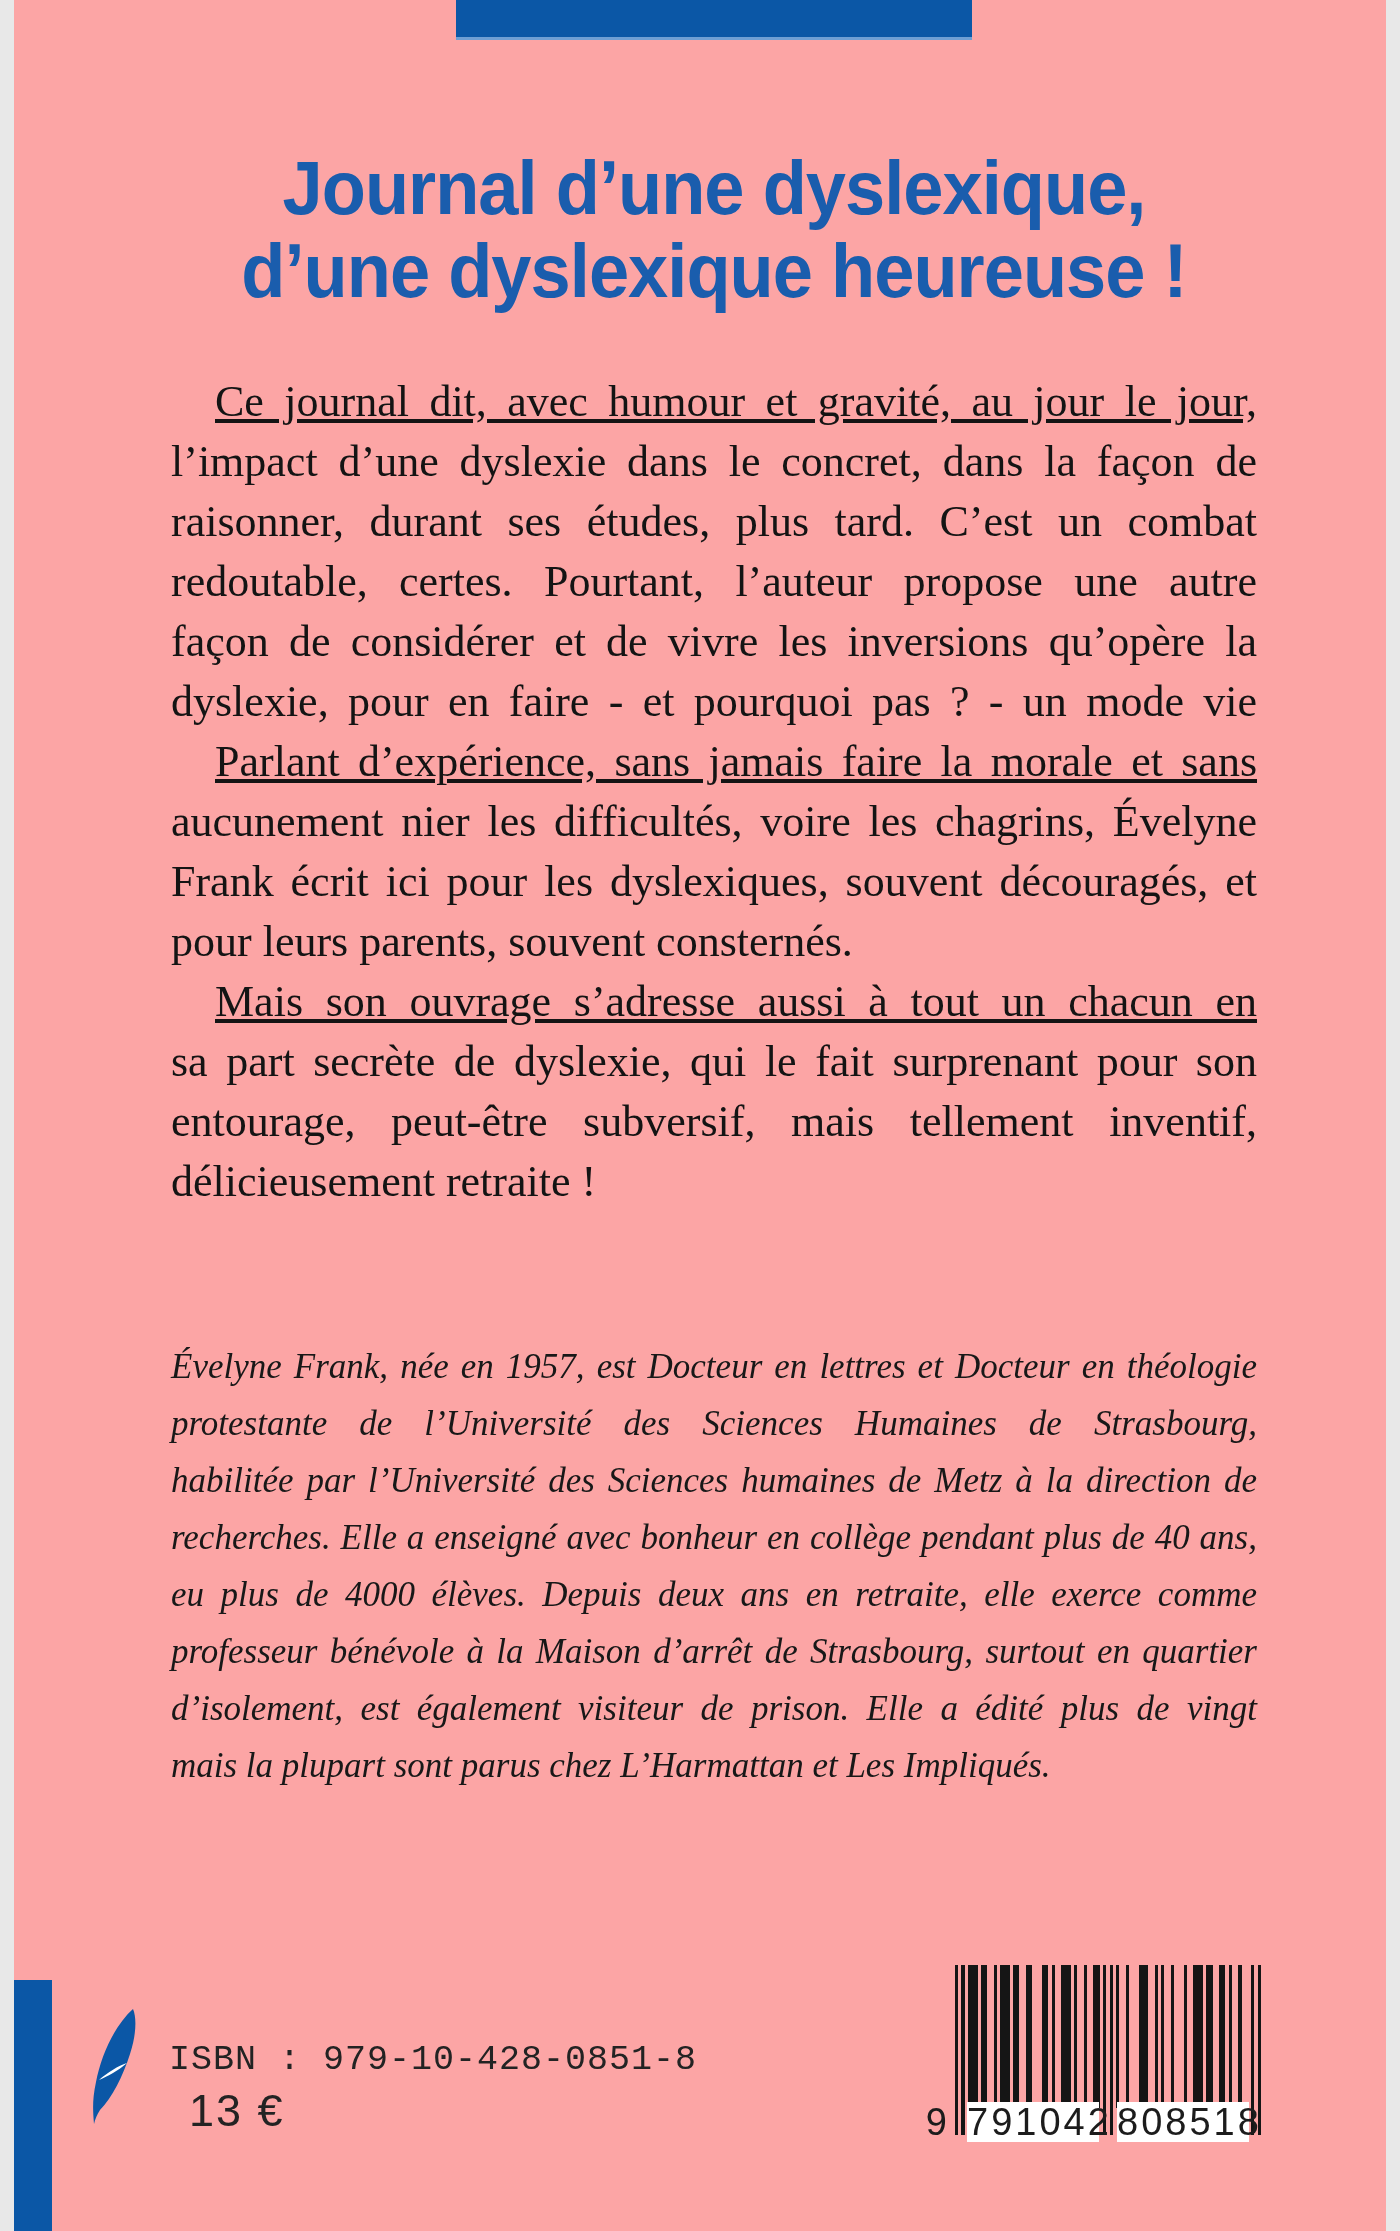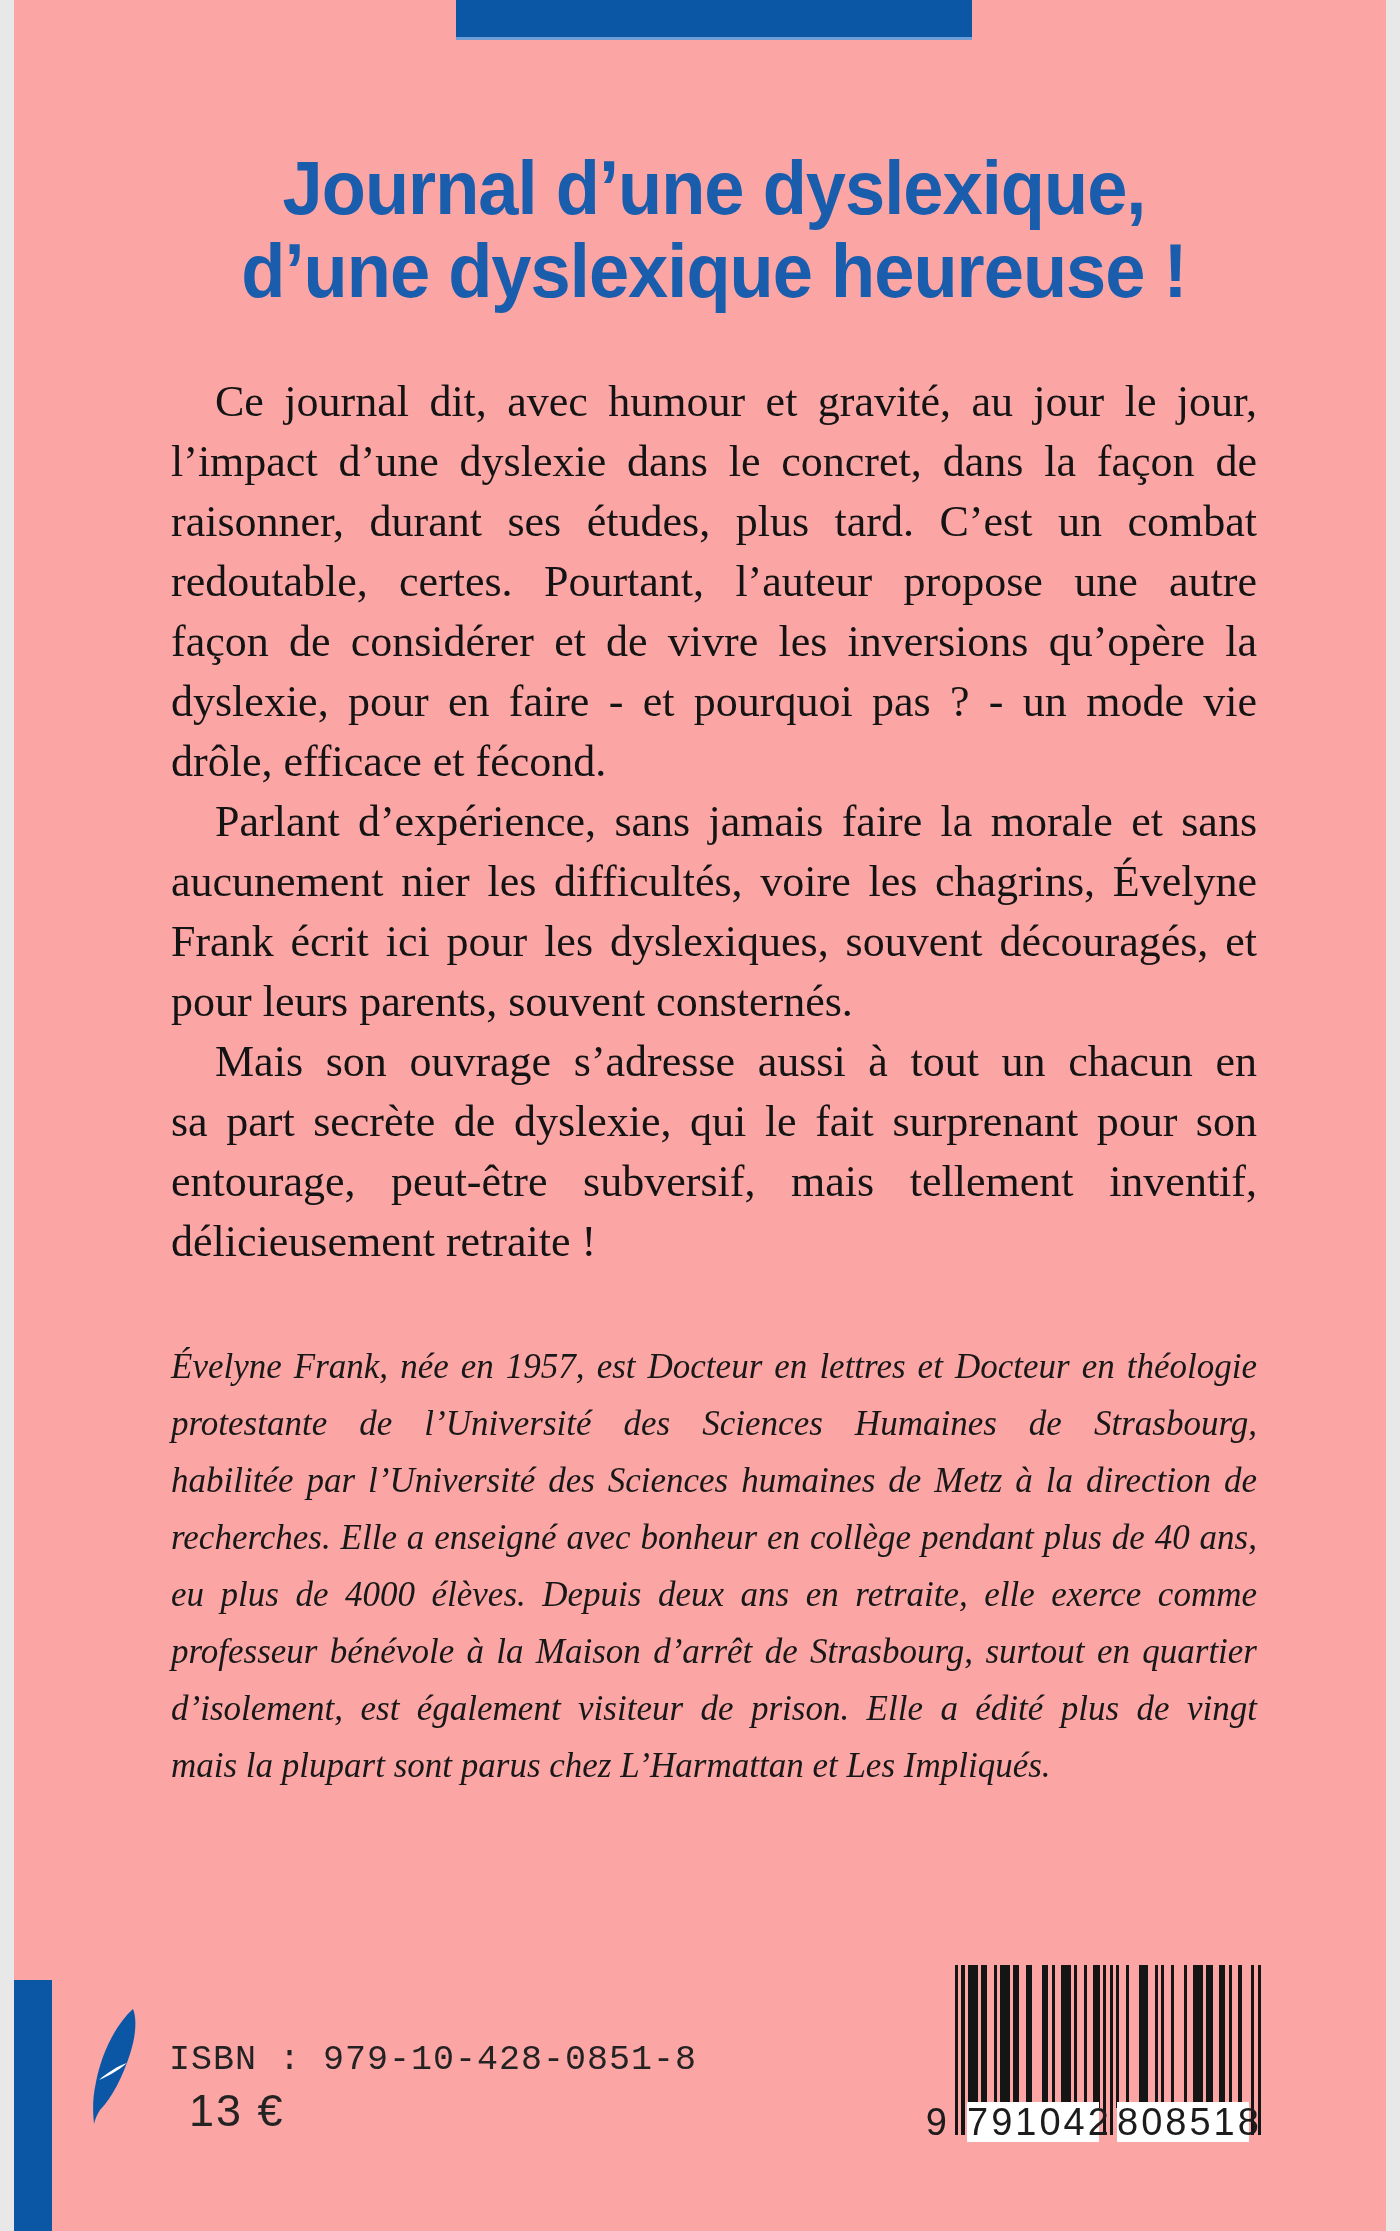--- a/index.html
+++ b/index.html
@@ -24,21 +24,21 @@
     transform:scaleX(0.95);transform-origin:50% 0;
   }
   .title .tline{display:block;}
   
   .synopsis{position:absolute;left:157px;top:372px;width:1086px;}
   .synopsis .jline{
     font-size:44px;line-height:60px;
     text-align:justify;text-align-last:justify;
     white-space:normal;
   }
-  .synopsis .indent{text-indent:44px;}
+  .synopsis .indent{text-indent:44px;text-decoration:underline;}
   .jlast{text-align-last:left !important;}
   
   .bio{position:absolute;left:157px;top:1338px;width:1086px;font-style:italic;color:#181818;}
   .bio .jline{
     font-size:35px;line-height:57px;
     text-align:justify;text-align-last:justify;
   }
   
   .left-strip{position:absolute;left:0;top:1980px;width:38px;height:251px;background:var(--blue-bar,#0b57a6);}
   
@@ -79,21 +79,20 @@
     <span class="tline">d’une dyslexique heureuse !</span>
   </h1>
 
   <div class="synopsis" id="synopsis">
       <div class="jline indent">Ce journal dit, avec humour et gravité, au jour le jour,</div>
       <div class="jline">l’impact d’une dyslexie dans le concret, dans la façon de</div>
       <div class="jline">raisonner, durant ses études, plus tard. C’est un combat</div>
       <div class="jline">redoutable, certes. Pourtant, l’auteur propose une autre</div>
       <div class="jline">façon de considérer et de vivre les inversions qu’opère la</div>
       <div class="jline">dyslexie, pour en faire - et pourquoi pas ? - un mode vie</div>
-      <div class="jline jlast">drôle, efficace et fécond.</div>
       <div class="jline indent">Parlant d’expérience, sans jamais faire la morale et sans</div>
       <div class="jline">aucunement nier les difficultés, voire les chagrins, Évelyne</div>
       <div class="jline">Frank écrit ici pour les dyslexiques, souvent découragés, et</div>
       <div class="jline jlast">pour leurs parents, souvent consternés.</div>
       <div class="jline indent">Mais son ouvrage s’adresse aussi à tout un chacun en</div>
       <div class="jline">sa part secrète de dyslexie, qui le fait surprenant pour son</div>
       <div class="jline">entourage, peut-être subversif, mais tellement inventif,</div>
       <div class="jline jlast">délicieusement retraite !</div>
     </div>
 

